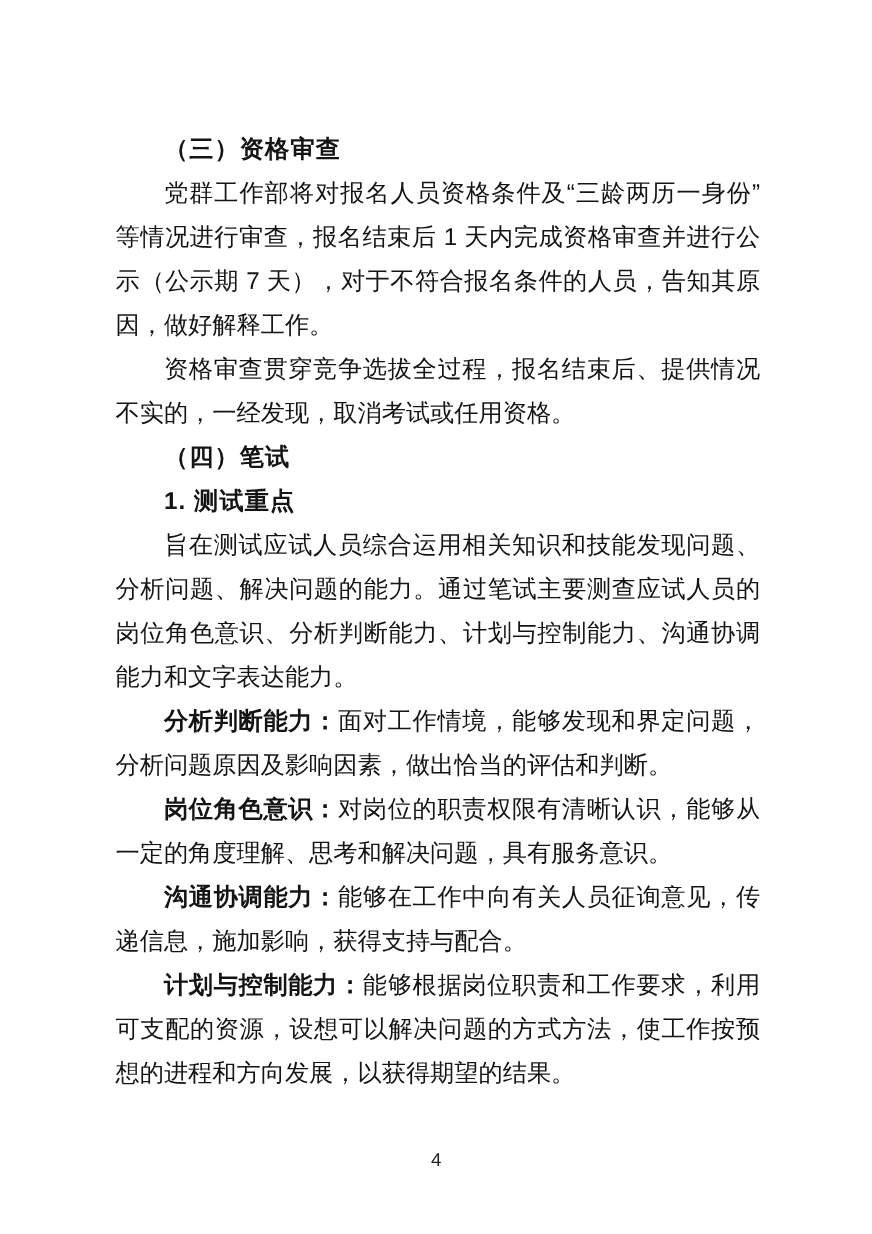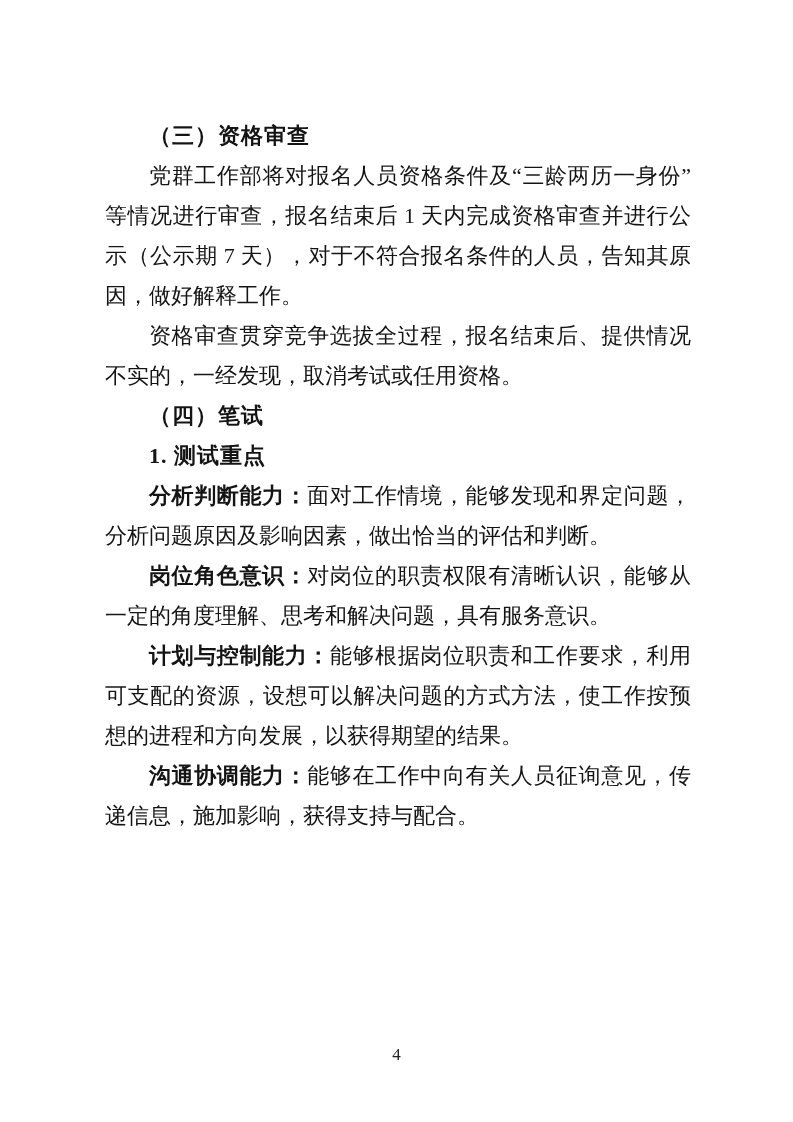--- a/index.html
+++ b/index.html
@@ -6,21 +6,21 @@
     margin: 0;
     padding: 0;
     background: #ffffff;
   }
   .page {
     position: relative;
     width: 793px;
     height: 1122px;
     background: #ffffff;
     color: #141414;
-    font-family: Liberation Serif, serif;
+    font-family: Liberation Sans, sans-serif;
     overflow: hidden;
   }
   .content {
     position: absolute;
     top: 116px;
     left: 105px;
     width: 586px;
   }
   .content h3 {
     margin: 0;
@@ -62,33 +62,34 @@
     <h3>（三）资格审查</h3>
 
     <p>党群工作部将对报名人员资格条件及“三龄两历一身份”等情况进行审查，报名结束后 1 天内完成资格审查并进行公示（公示期 7 天），对于不符合报名条件的人员，告知其原因，做好解释工作。</p>
 
     <p>资格审查贯穿竞争选拔全过程，报名结束后、提供情况不实的，一经发现，取消考试或任用资格。</p>
 
     <h3>（四）笔试</h3>
 
     <h3>1. 测试重点</h3>
 
+    <p>旨在测试应试人员综合运用相关知识和技能发现问题、分析问题、解决问题的能力。通过笔试主要测查应试人员的岗位角色意识、分析判断能力、计划与控制能力、沟通协调能力和文字表达能力。</p>
 
     <p>
       <span class="lead">分析判断能力：</span><span>面对工作情境，能够发现和界定问题，分析问题原因及影响因素，做出恰当的评估和判断。</span>
     </p>
 
     <p>
       <span class="lead">岗位角色意识：</span><span>对岗位的职责权限有清晰认识，能够从一定的角度理解、思考和解决问题，具有服务意识。</span>
     </p>
 
     <p>
-      <span class="lead">计划与控制能力：</span><span>能够根据岗位职责和工作要求，利用可支配的资源，设想可以解决问题的方式方法，使工作按预想的进程和方向发展，以获得期望的结果。</span>
+      <span class="lead">沟通协调能力：</span><span>能够在工作中向有关人员征询意见，传递信息，施加影响，获得支持与配合。</span>
     </p>
 
     <p>
-      <span class="lead">沟通协调能力：</span><span>能够在工作中向有关人员征询意见，传递信息，施加影响，获得支持与配合。</span>
+      <span class="lead">计划与控制能力：</span><span>能够根据岗位职责和工作要求，利用可支配的资源，设想可以解决问题的方式方法，使工作按预想的进程和方向发展，以获得期望的结果。</span>
     </p>
 
   </div>
 
   <div class="page-number">4</div>
 </div>
 
 </body></html>

